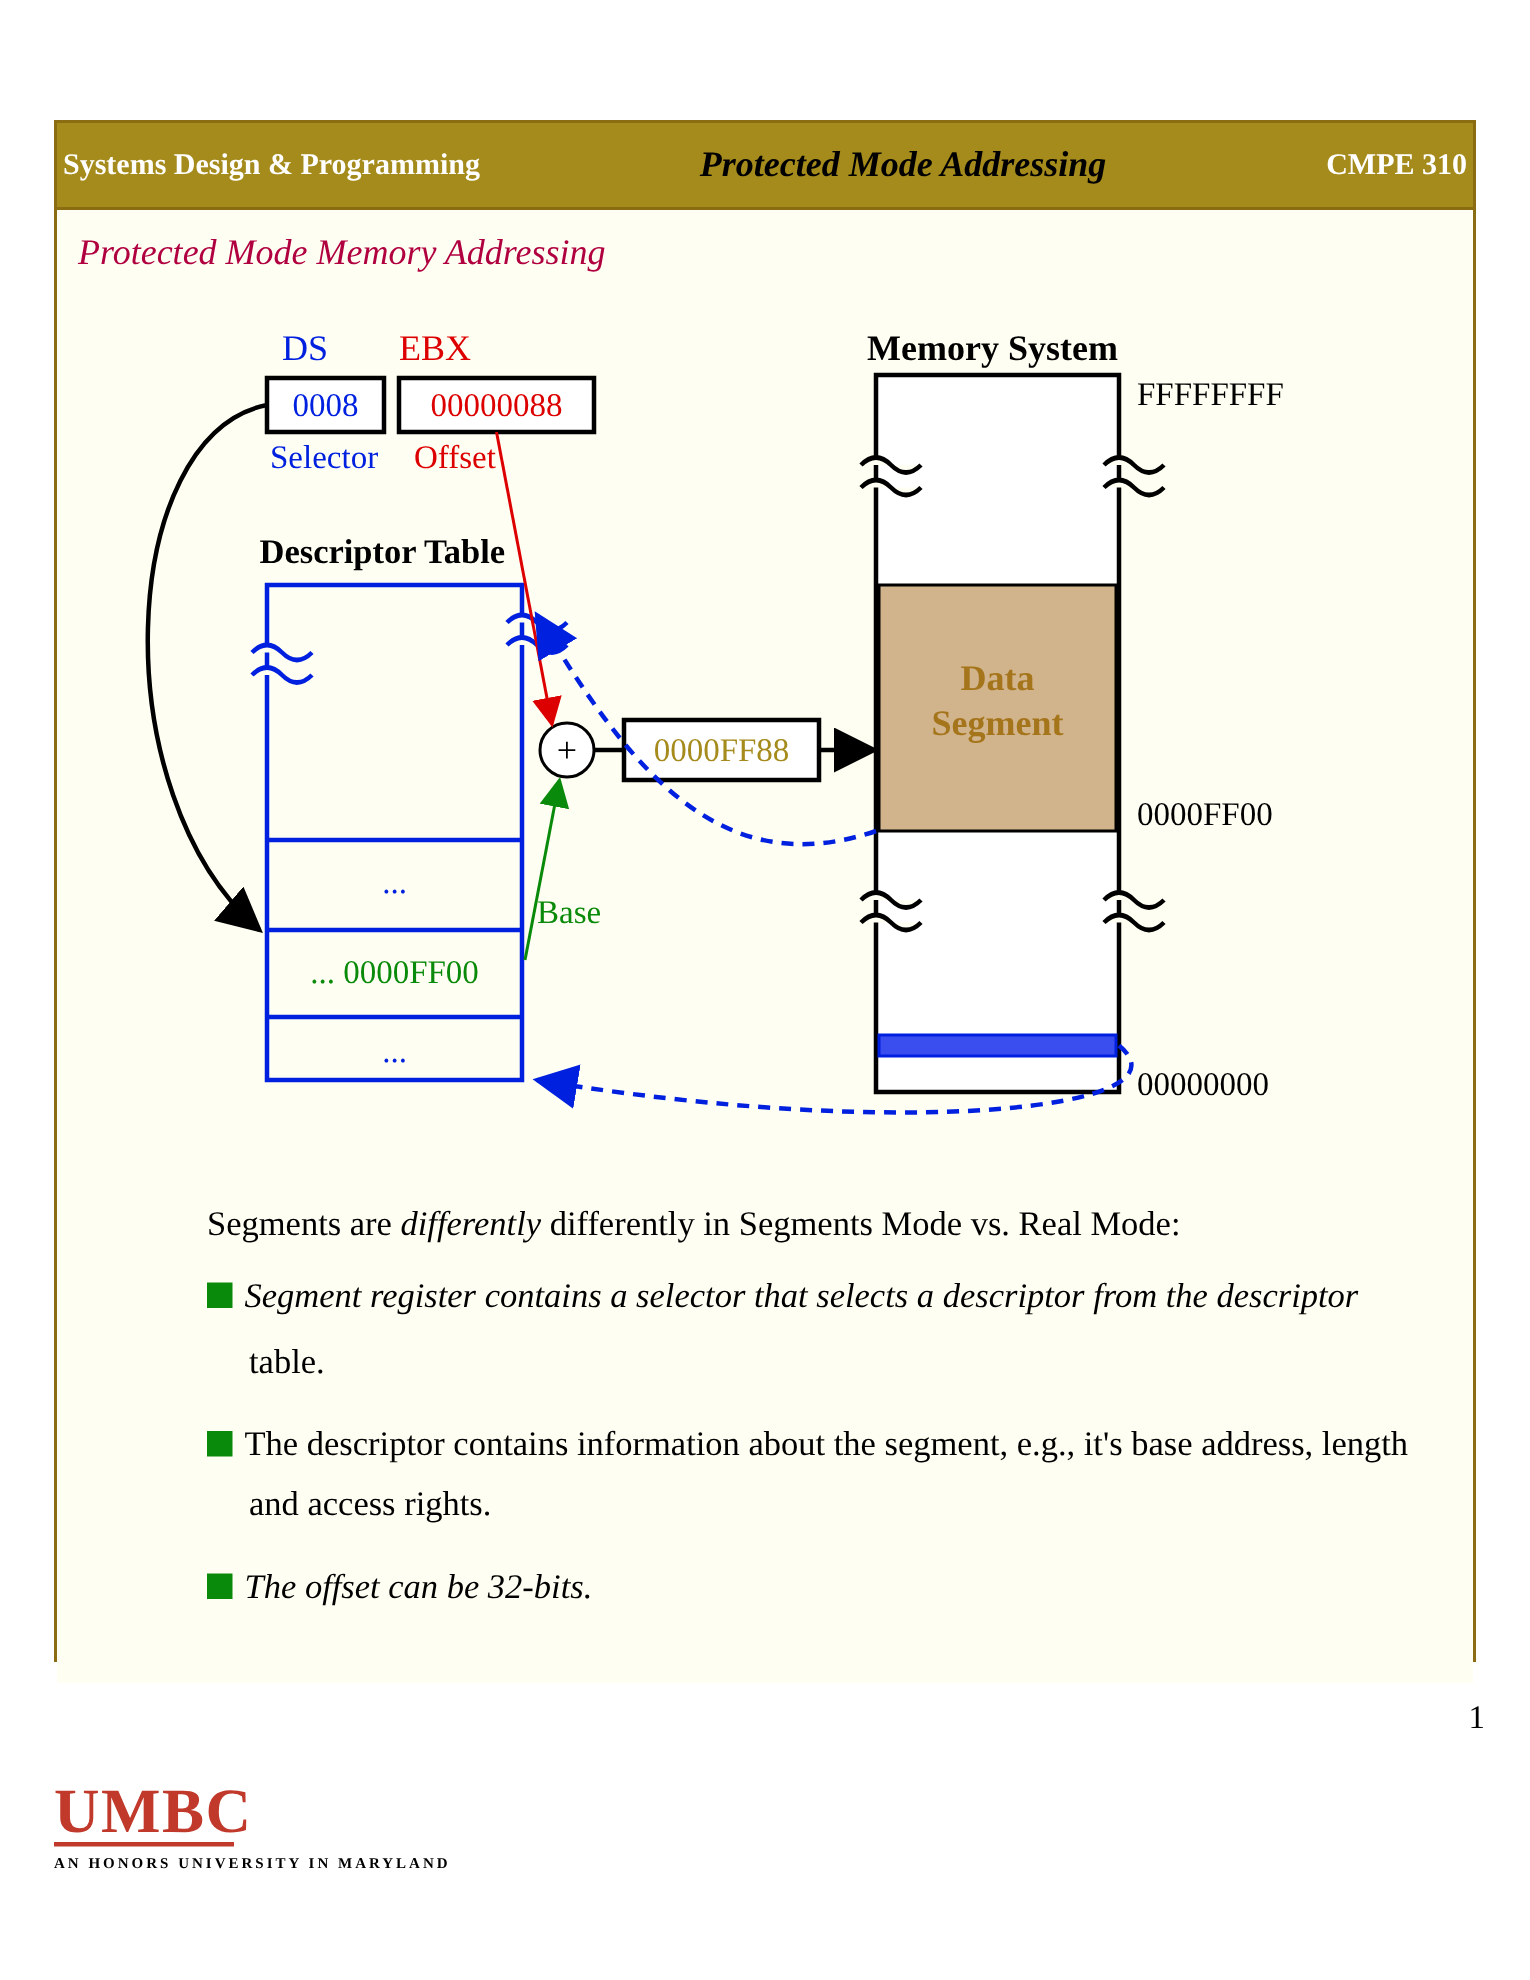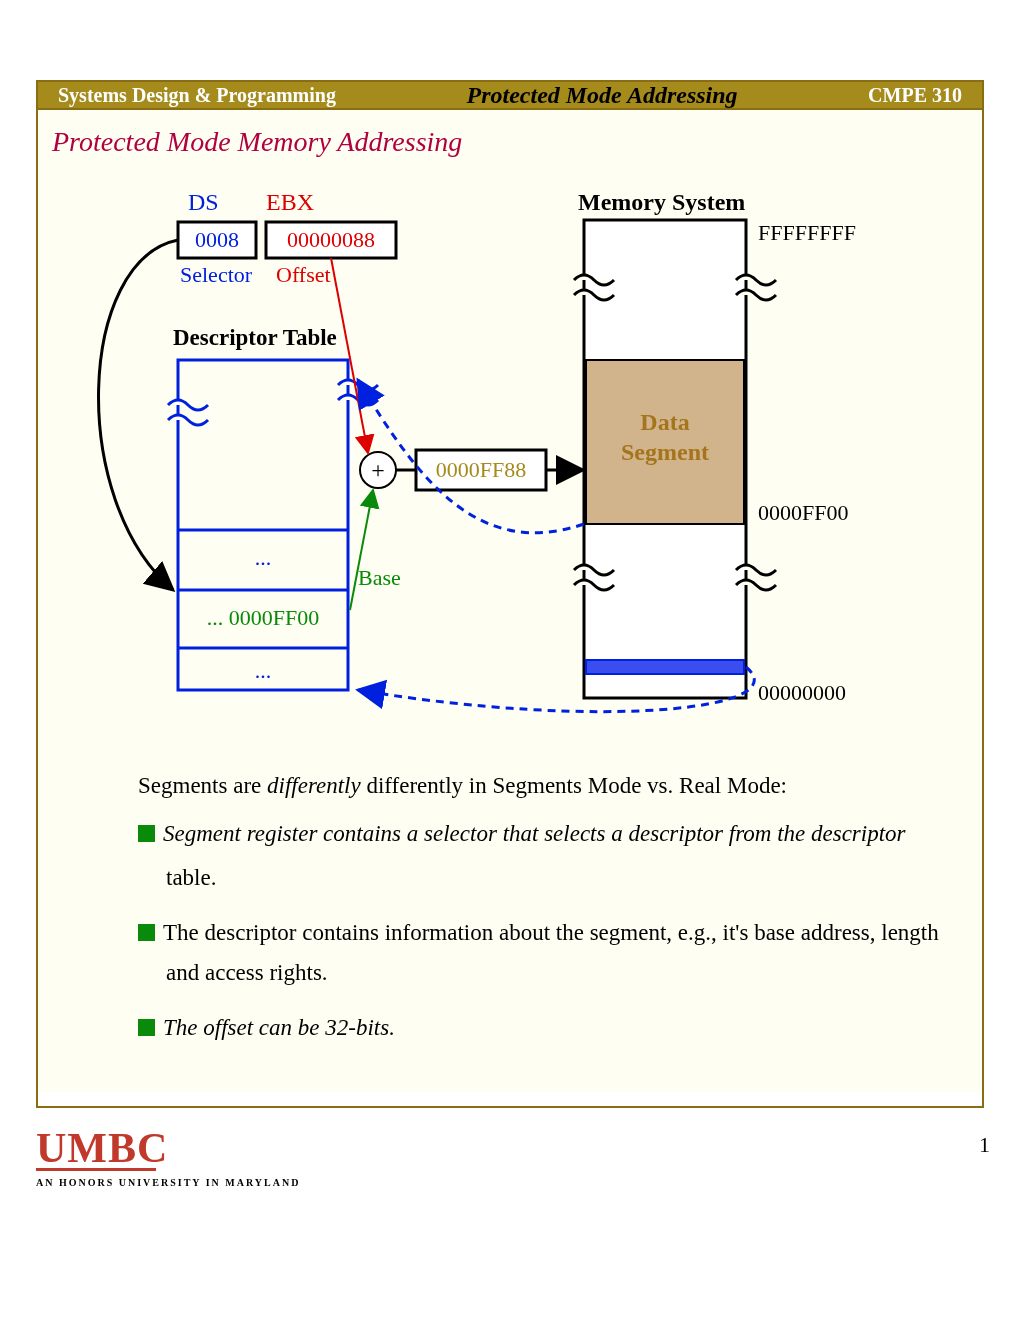--- a/index.html
+++ b/index.html
@@ -12,25 +12,25 @@
   }
   .page {
     position: absolute;
     left: 36px; top: 80px;
     width: 948px;
     height: 1028px;
     border: 2px solid #8a6d13;
   }
   .titlebar {
     background: #a58a1c;
-    height: 28px;
+    height: 58px;
     display: flex;
     align-items: center;
     justify-content: space-between;
-    padding: 0 20px;
+    padding: 0 4px;
     border-bottom: 2px solid #8a6d13;
   }
   .tb-left {
     color: #fff;
     font-weight: bold;
     font-size: 20px;
   }
   .tb-center {
     color: #000;
     font-style: italic;
@@ -47,21 +47,21 @@
   .content {
     position: relative;
     background: #fffef2;
     height: calc(100% - 42px);
   }
   .subtitle {
     position: absolute;
     left: 14px; top: 16px;
     color: #b00040;
     font-style: italic;
-    font-size: 28px;
+    font-size: 24px;
   }
   .svgwrap {
     position: absolute;
     left: 0; top: 60px;
     width: 948px; height: 580px;
   }
   .svgwrap text { font-family: "Times New Roman", Times, serif; }
   .para {
     position: absolute;
     left: 100px;
@@ -76,21 +76,21 @@
     width: 17px; height: 17px;
     background: #0a8a0a;
     margin-right: 8px;
     position: relative;
     top: 1px;
   }
   .bline { position: absolute; left: 100px; width: 810px; font-size: 23px; }
   .footer {
     position: absolute;
     left: 36px;
-    top: 1124px;
+    top: 1184px;
     width: 948px;
   }
   .logo { color: #c0392b; font-weight: bold; font-size: 42px; letter-spacing: 1px; }
   .logo .line { display: block; height: 3px; background: #c0392b; width: 120px; margin-top: -4px; }
   .tagline { font-size: 10px; letter-spacing: 2px; font-weight: bold; margin-top: 6px; }
   .pagenum { position: absolute; right: 30px; top: 1132px; font-size: 22px; }
 </style>
 </head>
 <body>
 

